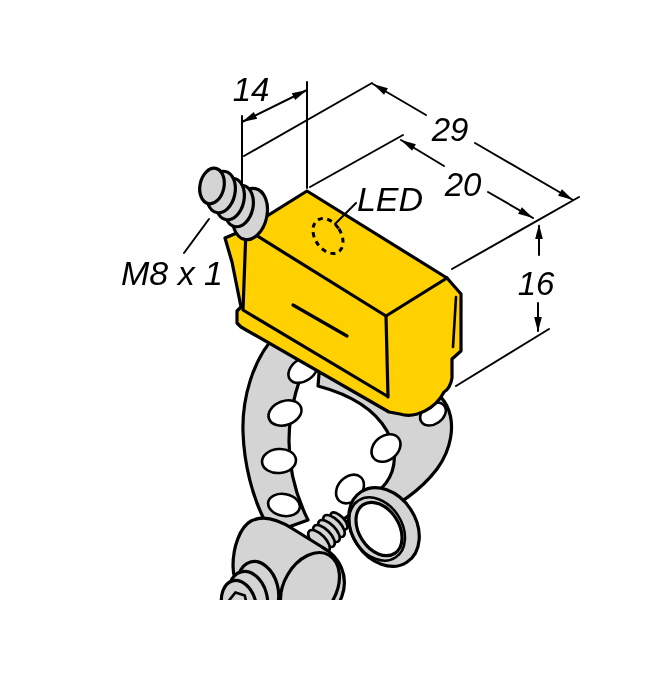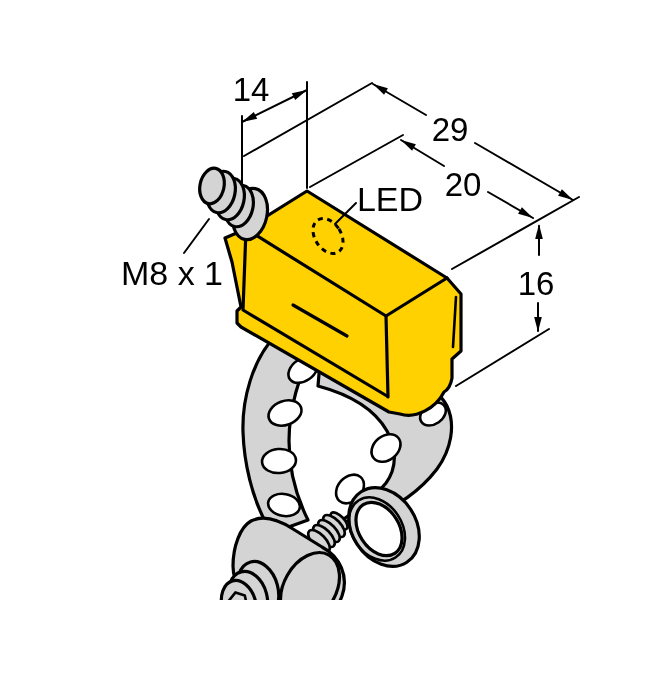--- a/index.html
+++ b/index.html
@@ -1,16 +1,16 @@
 <!DOCTYPE html>
 <html style="--yellow: #FFD100; --gray: #D4D4D4; --line: #000000; --bg: #FFFFFF;"><head>
 <meta charset="utf-8">
 <style>
   html,body { margin:0; padding:0; background:#fff; }
-  .stage { width:654px; height:600px; background:var(--bg,#fff); position:relative; overflow:hidden; }
+  .stage { width:654px; height:600px; background:var(--bg,#fff); position:relative; overflow:hidden;font-style:italic; }
   svg { display:block; }
   .ol   { fill:none; stroke:var(--line,#000); stroke-width:3.2; stroke-linejoin:round; stroke-linecap:round; }
   .ol2  { fill:none; stroke:var(--line,#000); stroke-width:2.6; stroke-linejoin:round; stroke-linecap:round; }
   .yellow { fill:var(--yellow,#FFD100); }
   .gray   { fill:var(--gray,#D4D4D4); }
   .white  { fill:#fff; }
   .dim  { stroke:var(--line,#000); stroke-width:2; fill:none; stroke-linecap:round; }
   .arr  { fill:var(--line,#000); stroke:none; }
   .txt  { font-family:"Liberation Sans","DejaVu Sans",sans-serif; font-size:33px; fill:var(--line,#000); text-anchor:middle; }
   .txtl { font-family:"Liberation Sans","DejaVu Sans",sans-serif; font-size:34px; fill:var(--line,#000); text-anchor:middle; }

